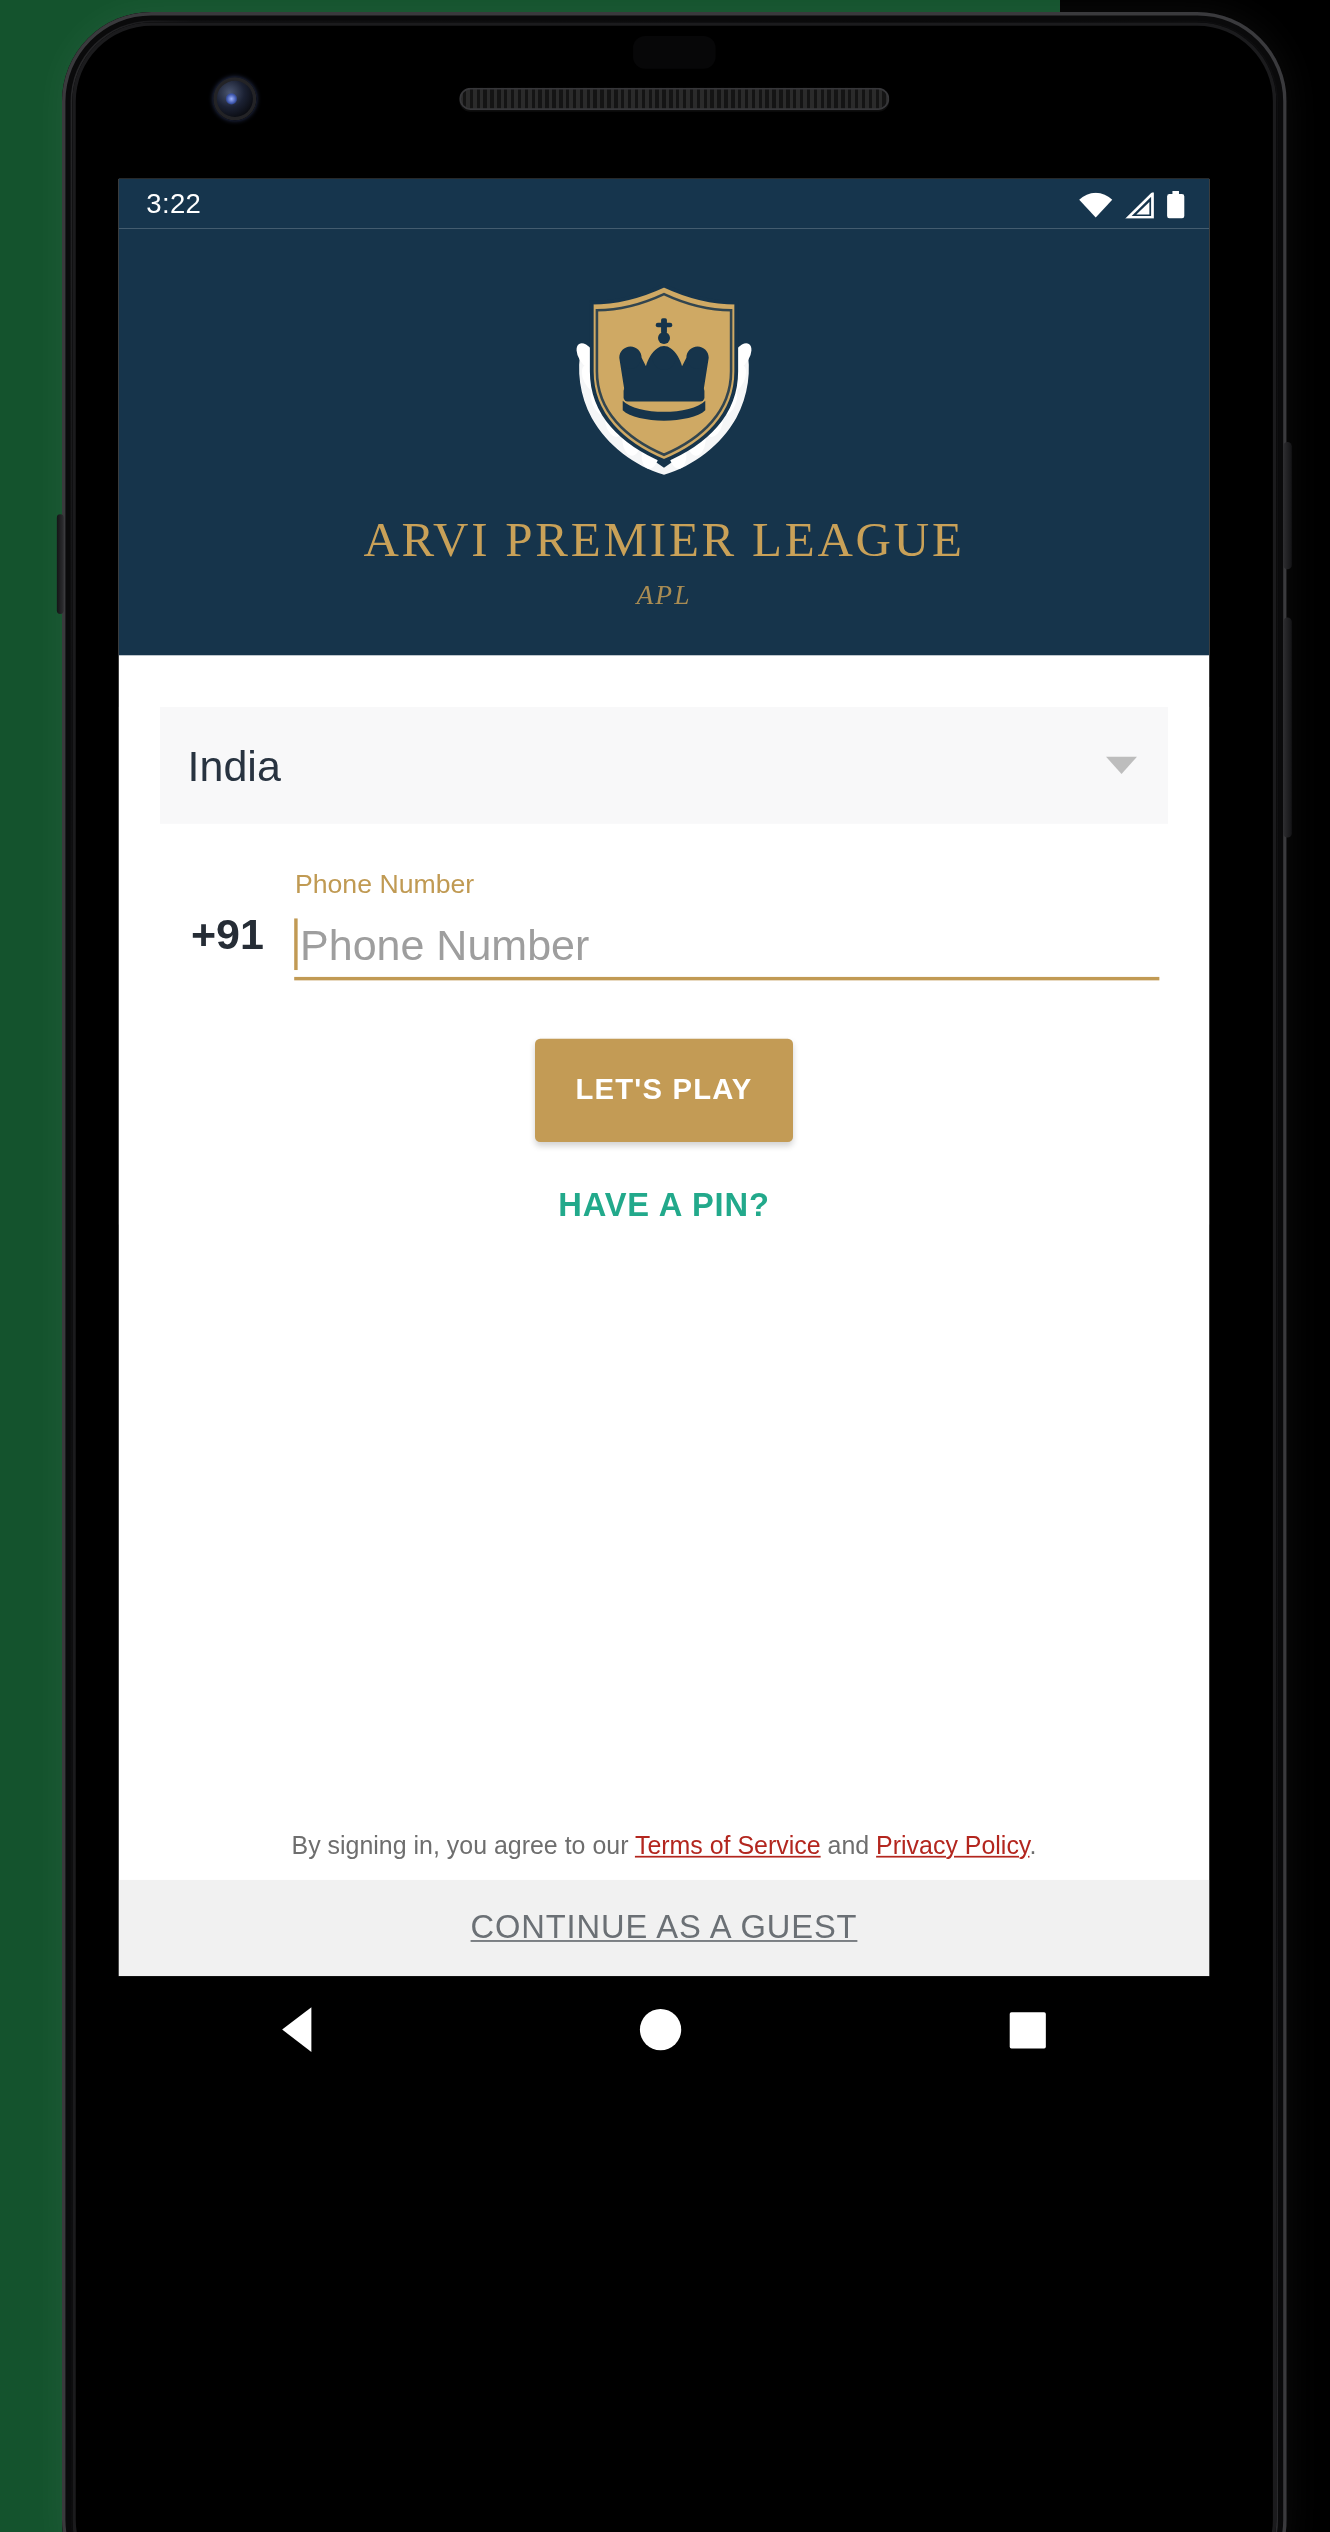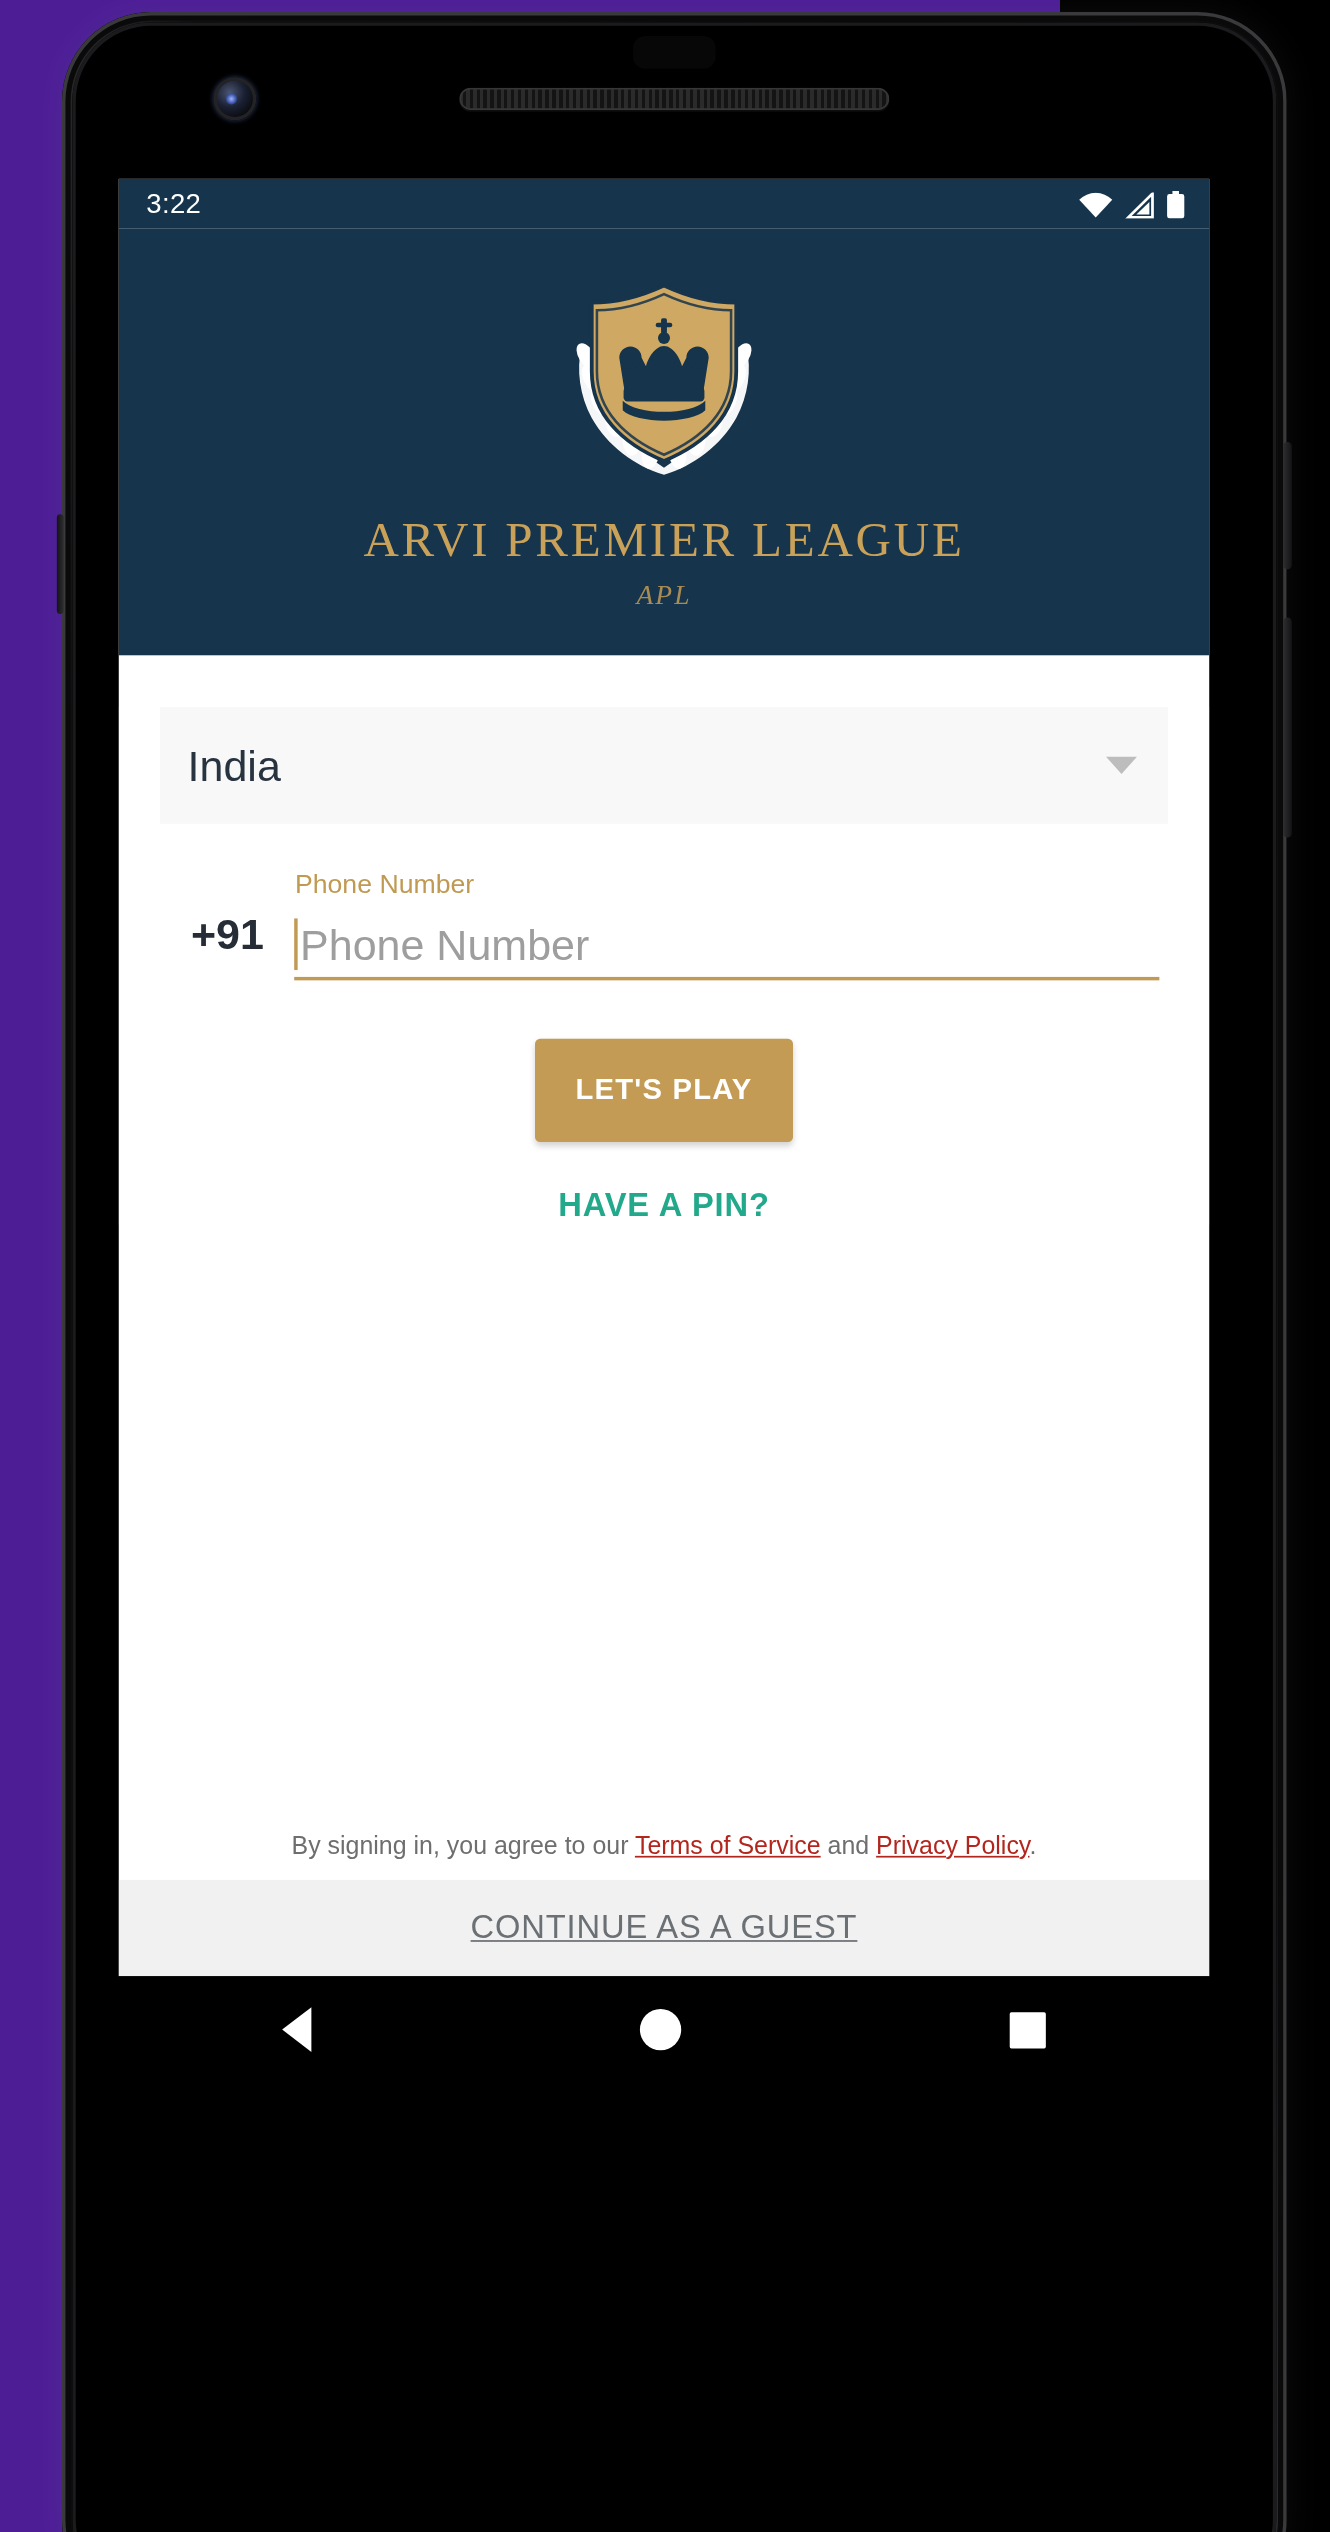--- a/index.html
+++ b/index.html
@@ -2,21 +2,21 @@
 <html><head>
 <meta charset="utf-8">
 <style>
   * { margin:0; padding:0; box-sizing:border-box; }
   html, body {
     width:1330px; height:2532px;
     background:#000;
     font-family:"Liberation Sans", sans-serif;
     overflow:hidden;
   }
-  .stage { position:relative; width:1060px; height:2532px; background:#4c1d95; }
+  .stage { position:relative; width:1060px; height:2532px; background:#14532d; }
 
   
   .phone-body{
     position:absolute; left:62px; top:12px; width:712px; height:1510px;
     transform: scale(1.72); transform-origin: 0 0;
     border-radius:52px;
     background:
       linear-gradient(100deg,#2c2c2e 0%,#101012 8%,#09090a 50%,#121214 92%,#303033 100%);
     box-shadow:
       inset 0 0 0 2px #3a3a3d,

